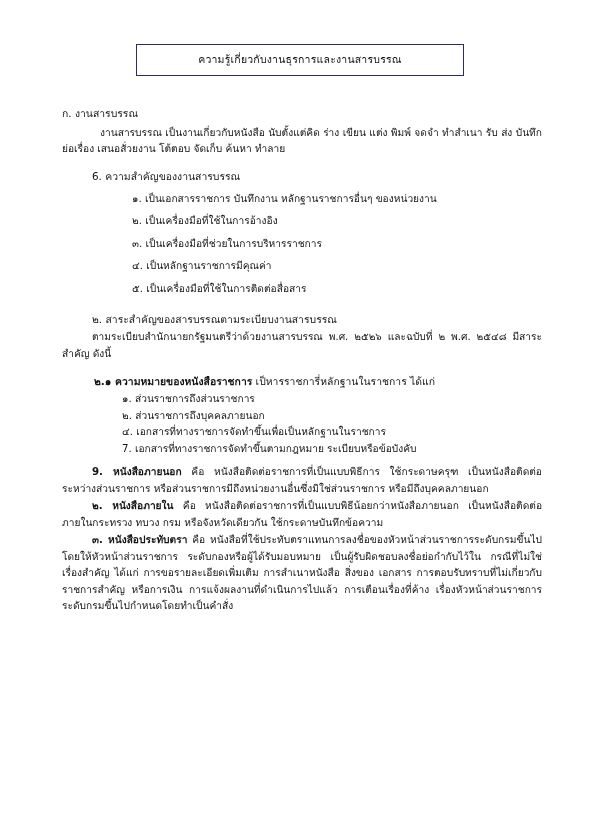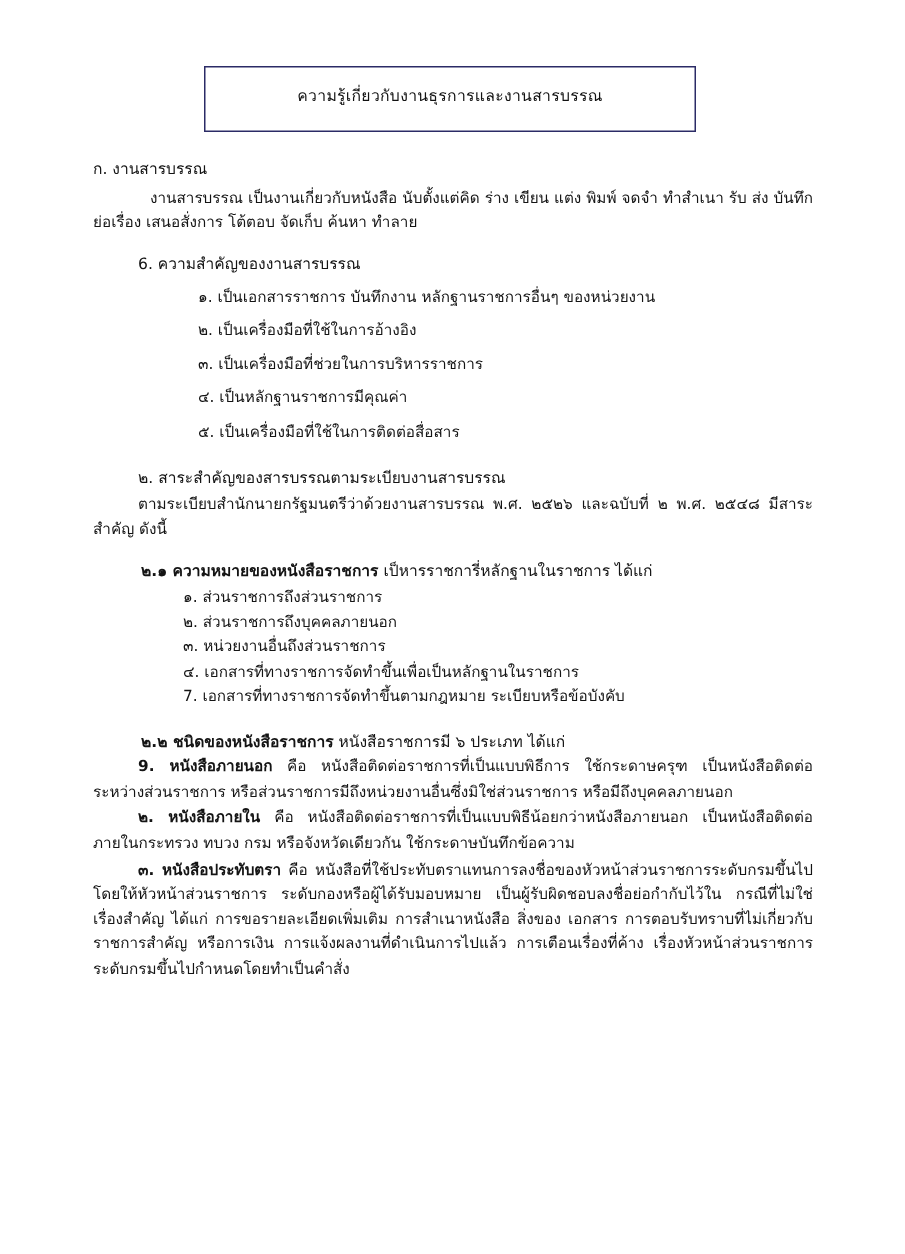--- a/index.html
+++ b/index.html
@@ -19,27 +19,26 @@
     position: absolute;
     inset: 0;
     padding: 0;
   }
   
   .title-box {
     position: absolute;
     left: 136px;
     top: 44px;
     width: 328px;
-    height: 44px;
+    height: 32px;
     border: 1px solid #2b2b66;
     box-sizing: border-box;
     display: flex;
     align-items: center;
     justify-content: center;
-    font-family: Liberation Mono, monospace;
   }
   .title-text {
     font-size: 10.5px;
     color: #111;
     letter-spacing: 0.2px;
     text-align: center;
     line-height: 1.3;
   }
   
   .content {
@@ -157,21 +156,21 @@
 
 <div class="page">
 
   <div class="title-box">
     <div class="title-text">ความรู้เกี่ยวกับงานธุรการและงานสารบรรณ</div>
   </div>
 
   <div class="content">
 
     <div class="sec-head">ก. งานสารบรรณ</div>
-    <div class="para">งานสารบรรณ เป็นงานเกี่ยวกับหนังสือ นับตั้งแต่คิด ร่าง เขียน แต่ง พิมพ์ จดจำ ทำสำเนา รับ ส่ง บันทึก ย่อเรื่อง เสนอสั่งการ โต้ตอบ จัดเก็บ ค้นหา ทำลาย</div>
+    <div class="para">งานสารบรรณ เป็นงานเกี่ยวกับหนังสือ นับตั้งแต่คิด ร่าง เขียน แต่ง พิมพ์ จดจำ ทำสำเนา รับ ส่ง บันทึก ย่อเรื่อง เสนอสั่วยงาน โต้ตอบ จัดเก็บ ค้นหา ทำลาย</div>
 
     <div class="gap-sm"></div>
 
     <div class="lvl1">6. ความสำคัญของงานสารบรรณ</div>
     <div class="lvl2">๑. เป็นเอกสารราชการ บันทึกงาน หลักฐานราชการอื่นๆ ของหน่วยงาน</div>
     <div class="lvl2">๒. เป็นเครื่องมือที่ใช้ในการอ้างอิง</div>
     <div class="lvl2">๓. เป็นเครื่องมือที่ช่วยในการบริหารราชการ</div>
     <div class="lvl2">๔. เป็นหลักฐานราชการมีคุณค่า</div>
     <div class="lvl2">๕. เป็นเครื่องมือที่ใช้ในการติดต่อสื่อสาร</div>
 
@@ -180,29 +179,25 @@
     <div class="lvl1">๒. สาระสำคัญของสารบรรณตามระเบียบงานสารบรรณ</div>
     <div class="body-indent">ตามระเบียบสำนักนายกรัฐมนตรีว่าด้วยงานสารบรรณ พ.ศ. ๒๕๒๖ และฉบับที่ ๒ พ.ศ. ๒๕๔๘ มีสาระสำคัญ ดังนี้</div>
 
     <div class="gap-sm"></div>
 
     <div class="sub-head">
       <b>๒.๑ ความหมายของหนังสือราชการ</b><span> เป็หารราชการี่หลักฐานในราชการ ได้แก่</span>
     </div>
     <div class="lvl2-wide">๑. ส่วนราชการถึงส่วนราชการ</div>
     <div class="lvl2-wide">๒. ส่วนราชการถึงบุคคลภายนอก</div>
-    <div class="lvl2-wide">๓. หน่วยงานอื่นถึงส่วนราชการ</div>
     <div class="lvl2-wide">๔. เอกสารที่ทางราชการจัดทำขึ้นเพื่อเป็นหลักฐานในราชการ</div>
     <div class="lvl2-wide">7. เอกสารที่ทางราชการจัดทำขึ้นตามกฎหมาย ระเบียบหรือข้อบังคับ</div>
 
     <div class="gap-md"></div>
 
-    <div class="sub-head">
-      <b>๒.๒ ชนิดของหนังสือราชการ</b><span> หนังสือราชการมี ๖ ประเภท ได้แก่</span>
-    </div>
 
     <div class="flow">
       <b>9. หนังสือภายนอก</b><span> คือ หนังสือติดต่อราชการที่เป็นแบบพิธีการ ใช้กระดาษครุฑ เป็นหนังสือติดต่อระหว่างส่วนราชการ หรือส่วนราชการมีถึงหน่วยงานอื่นซึ่งมิใช่ส่วนราชการ หรือมีถึงบุคคลภายนอก</span>
     </div>
 
     <div class="flow">
       <b>๒. หนังสือภายใน</b><span> คือ หนังสือติดต่อราชการที่เป็นแบบพิธีน้อยกว่าหนังสือภายนอก เป็นหนังสือติดต่อภายในกระทรวง ทบวง กรม หรือจังหวัดเดียวกัน ใช้กระดาษบันทึกข้อความ</span>
     </div>
 
     <div class="flow">

